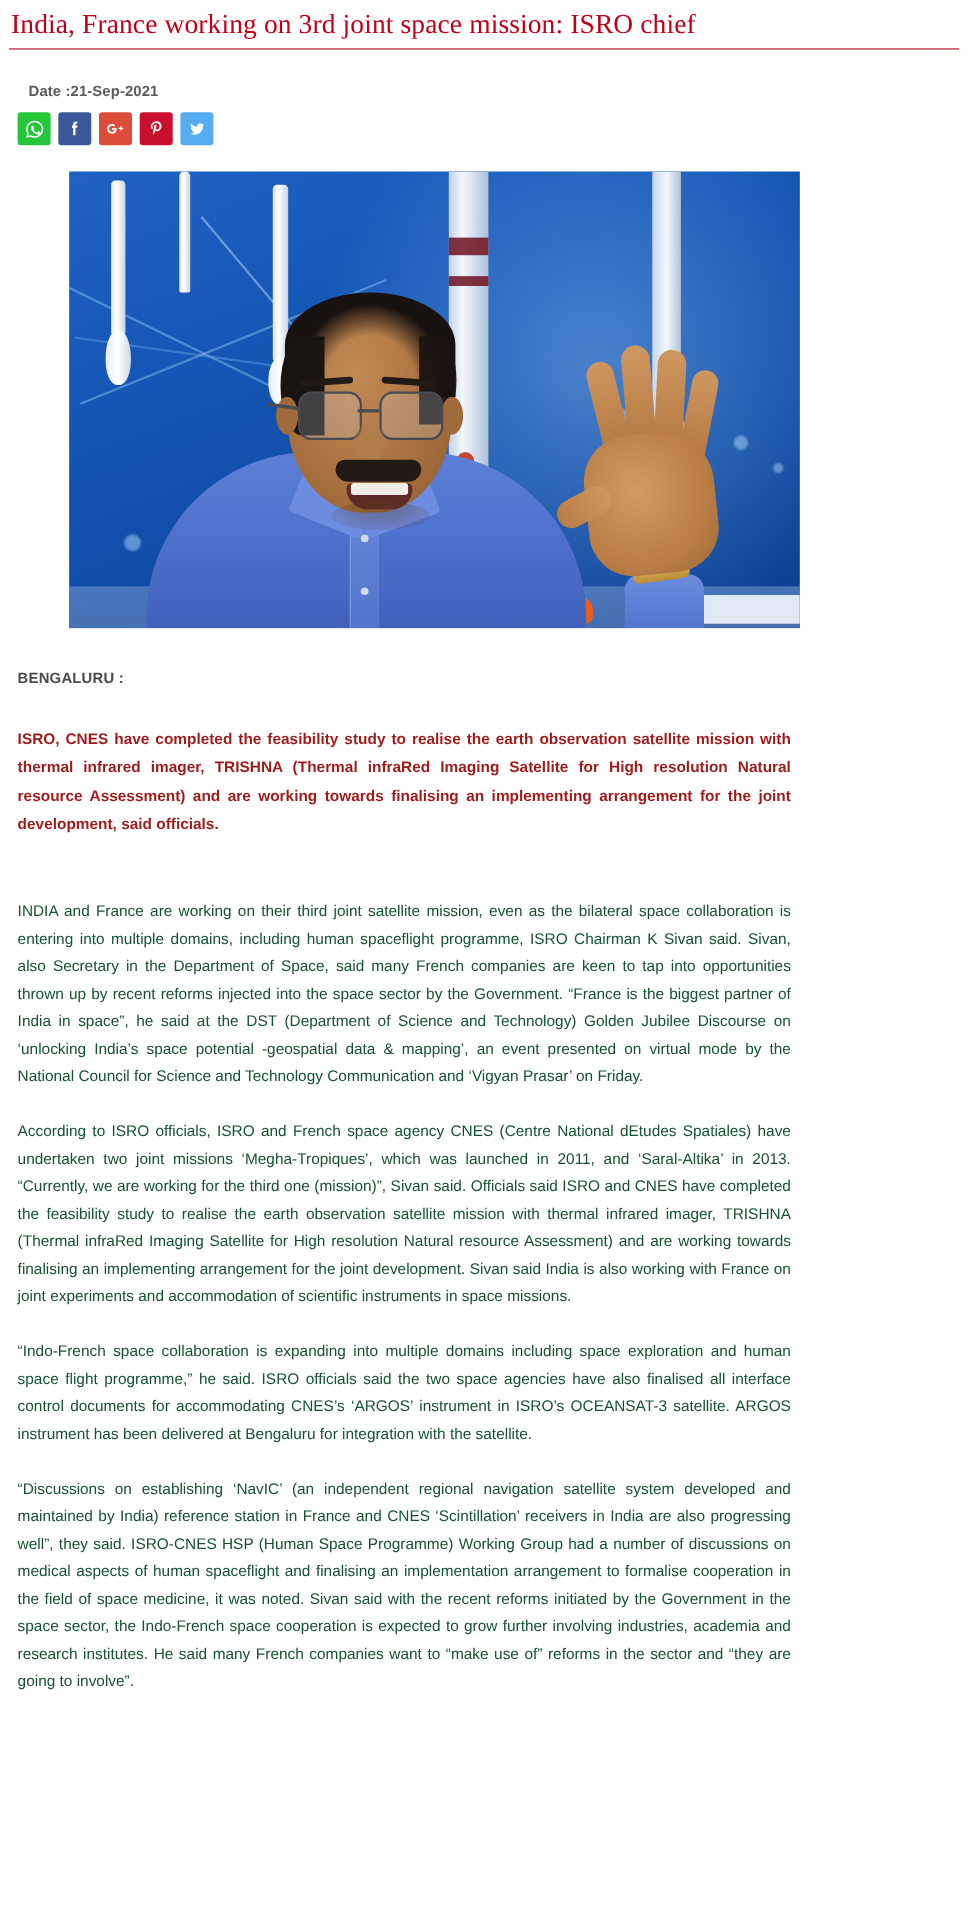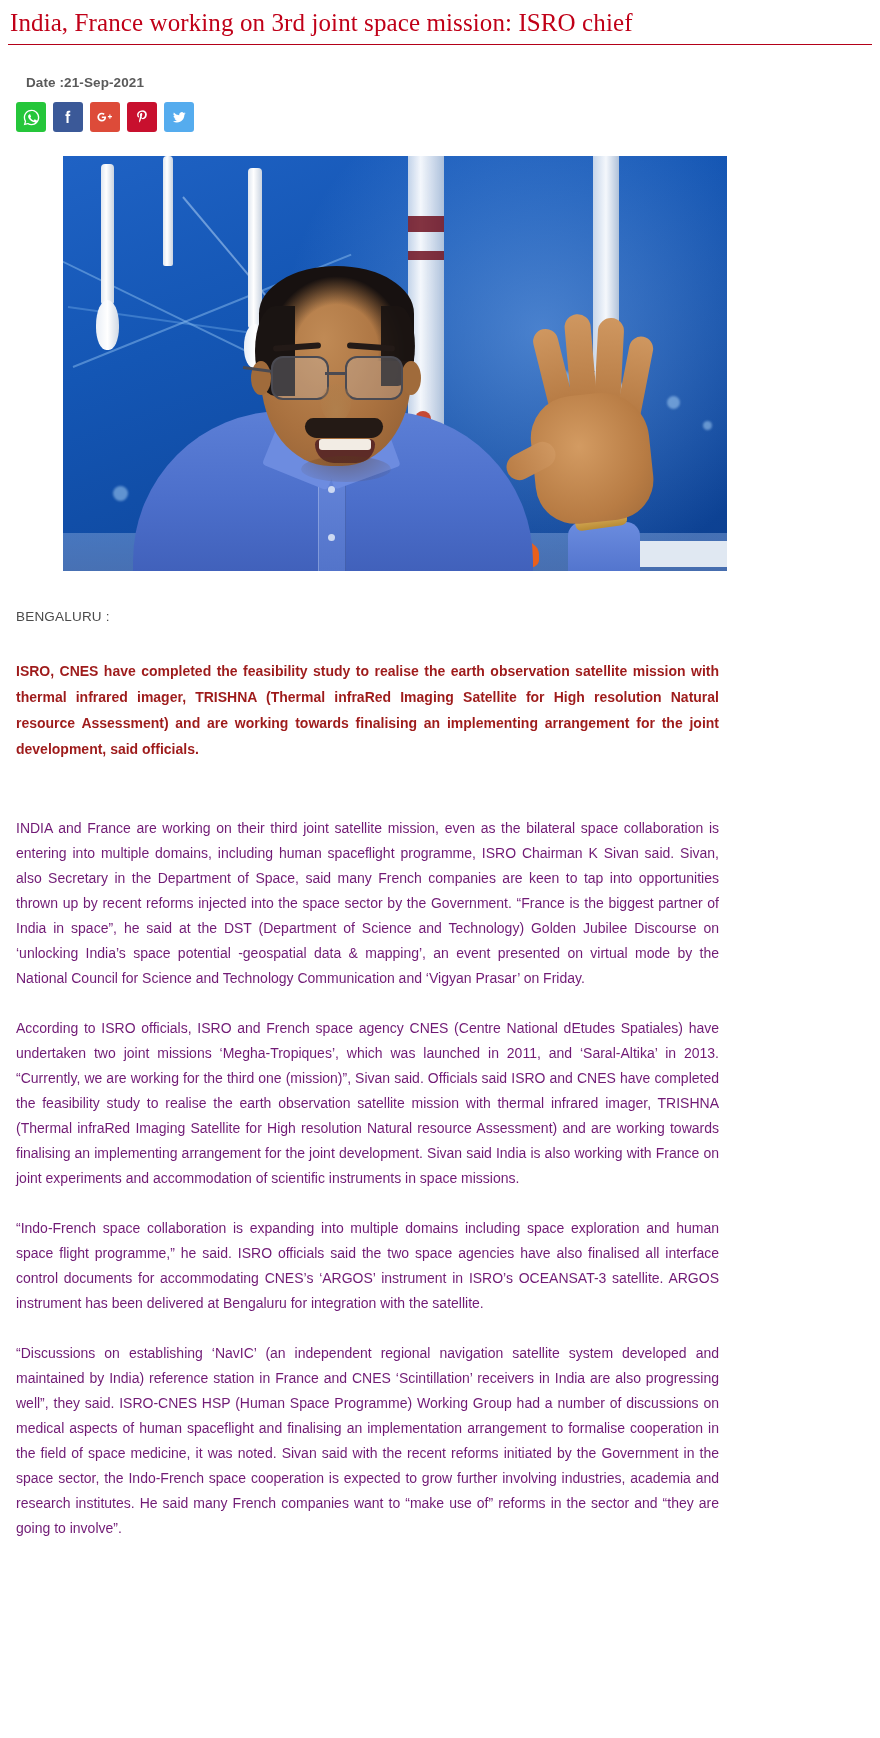--- a/index.html
+++ b/index.html
@@ -277,37 +277,37 @@
   .orange-obj{
     position:absolute;left:430px;bottom:2px;width:46px;height:30px;background:#e8601c;border-radius:50% 50% 30% 30%;
   }
 
   
   .article {
     padding: 38px 8px 0 8px;
   }
   .kicker {
     font-size: 13.5px;
-    font-weight: normal;
+    font-weight: bold;
     color: #4b4b4b;
     margin: 0 0 34px 0;
     letter-spacing: 0.2px;
   }
   .lede {
     font-size: 14px;
     line-height: 26px;
     font-weight: bold;
     color: #9e1b1b;
     text-align: justify;
     margin: 0 0 54px 0;
   }
   .body-p {
     font-size: 14px;
     line-height: 25px;
-    color: #701a75;
+    color: #14532d;
     text-align: justify;
     margin: 0 0 25px 0;
   }
 </style>
 </head>
 <body>
 
 <div class="page">
 
   <div class="headline-wrap">

